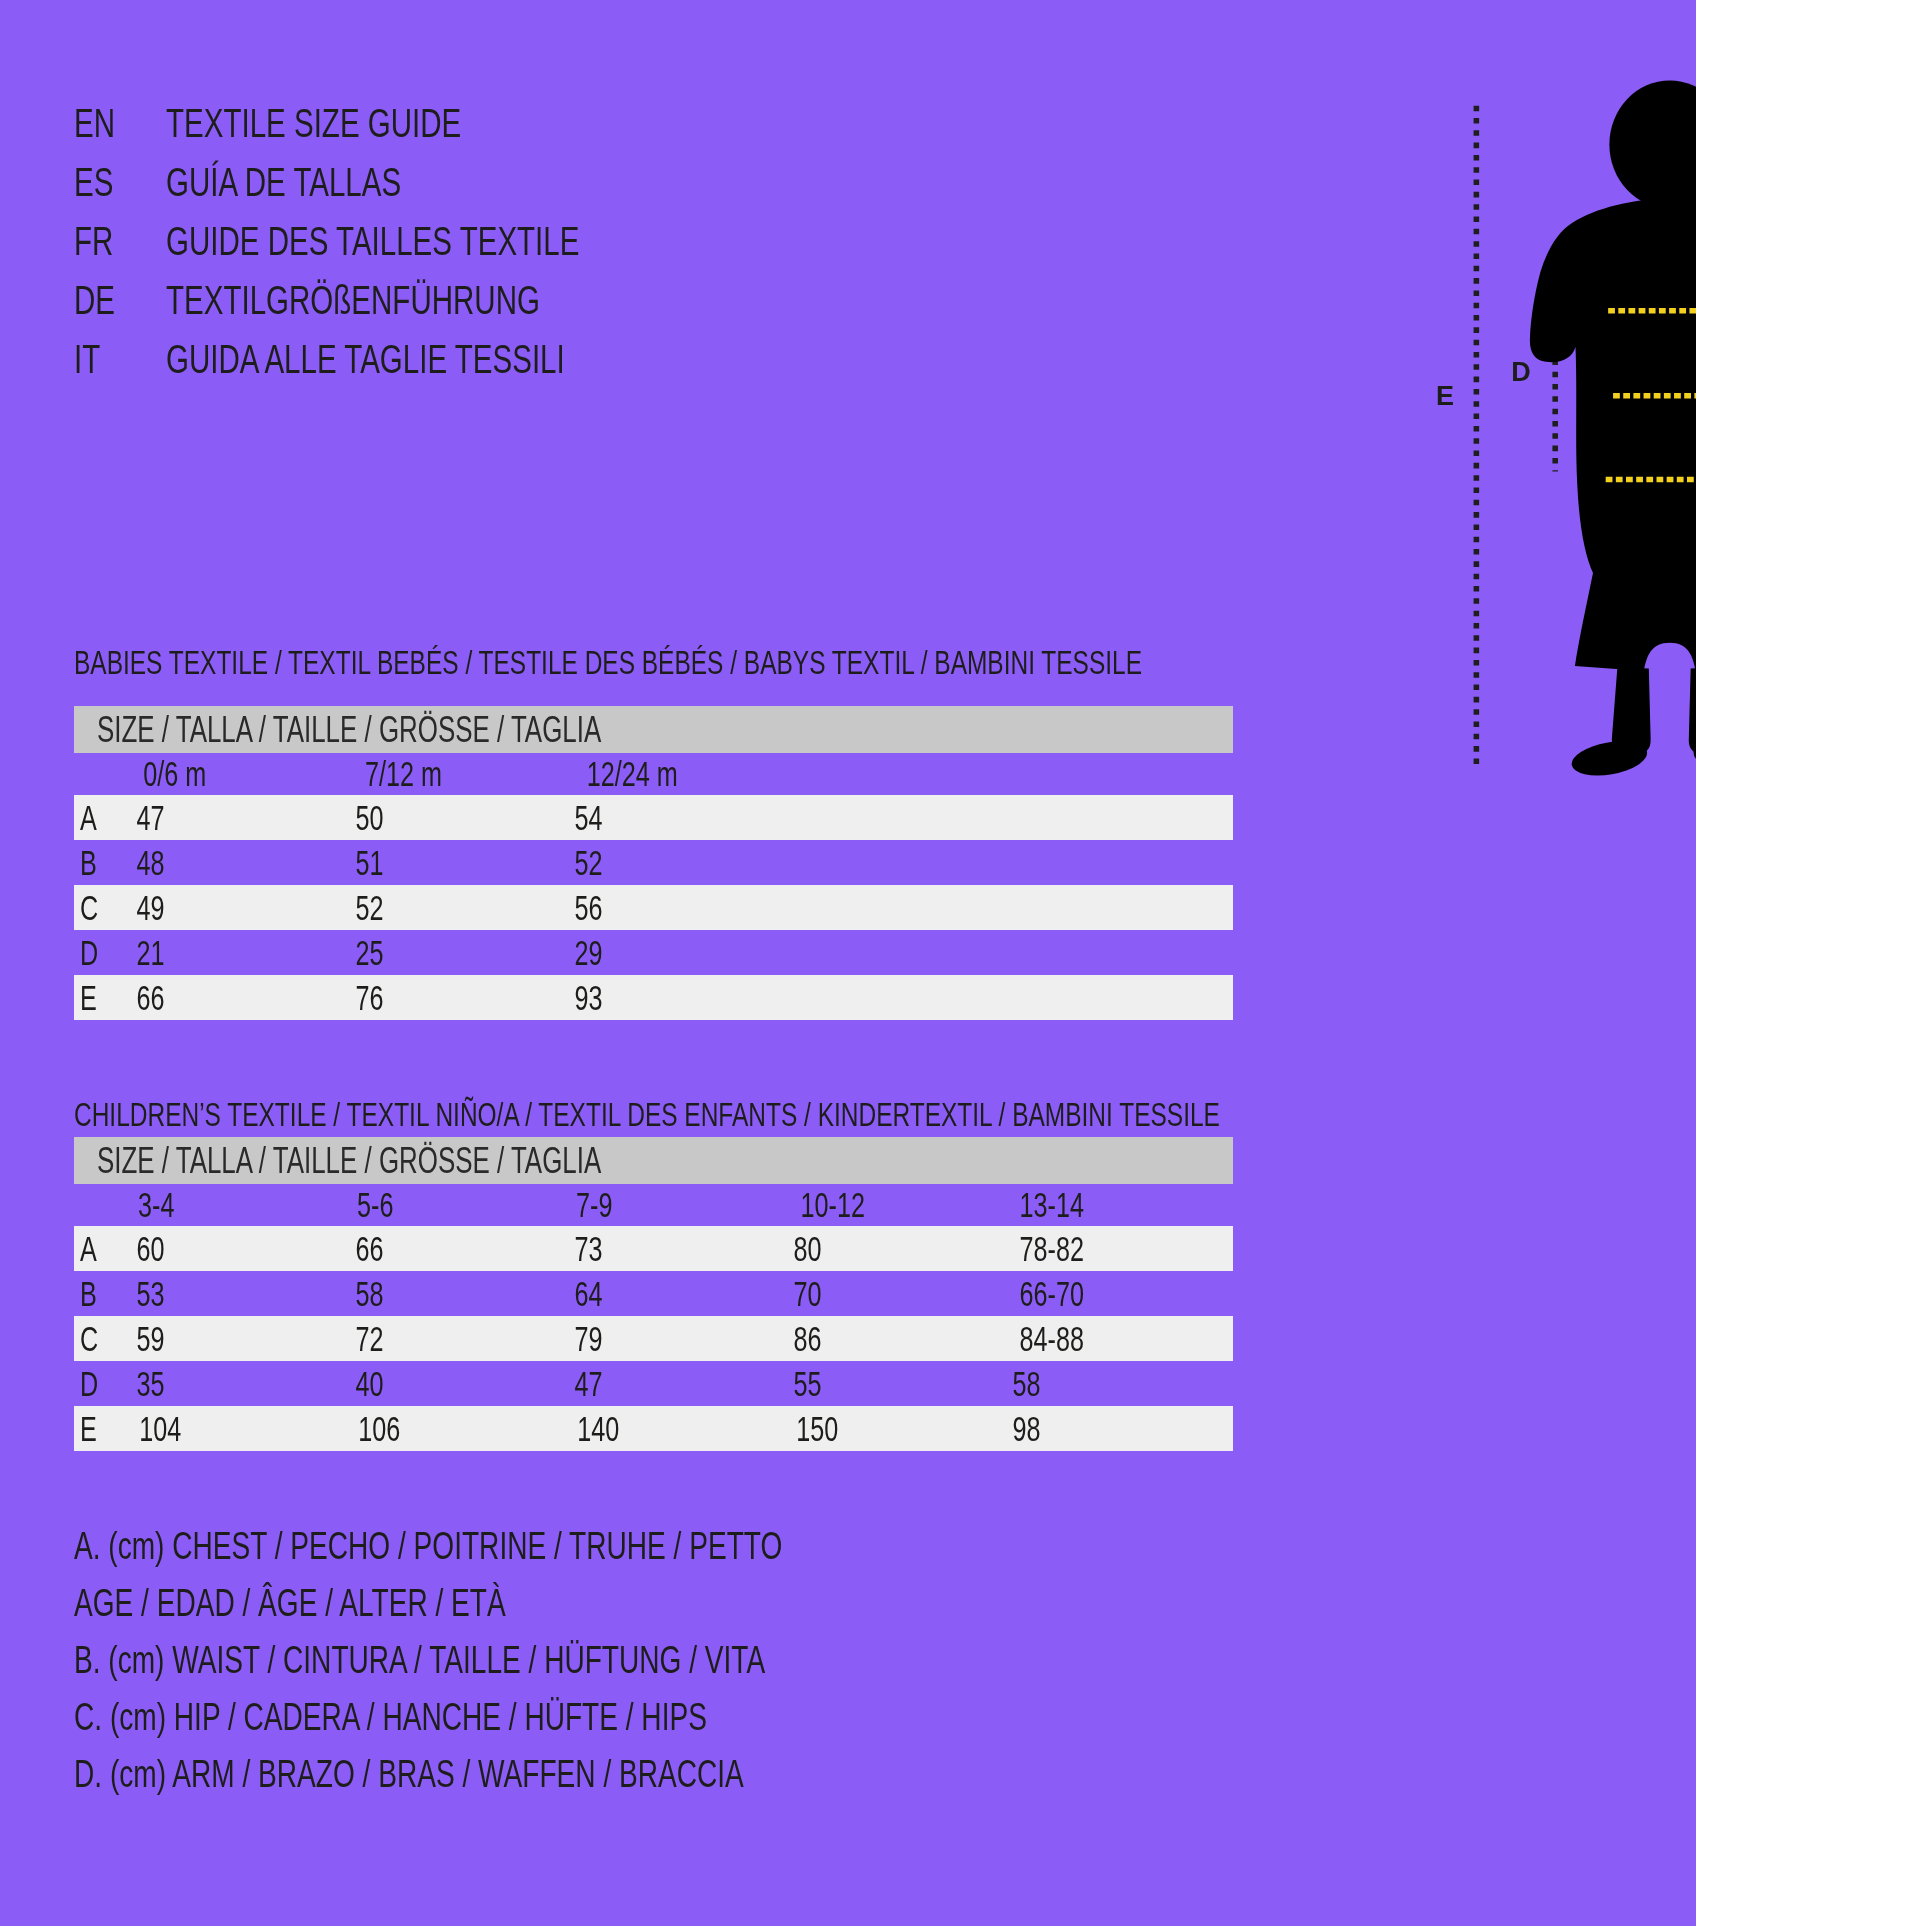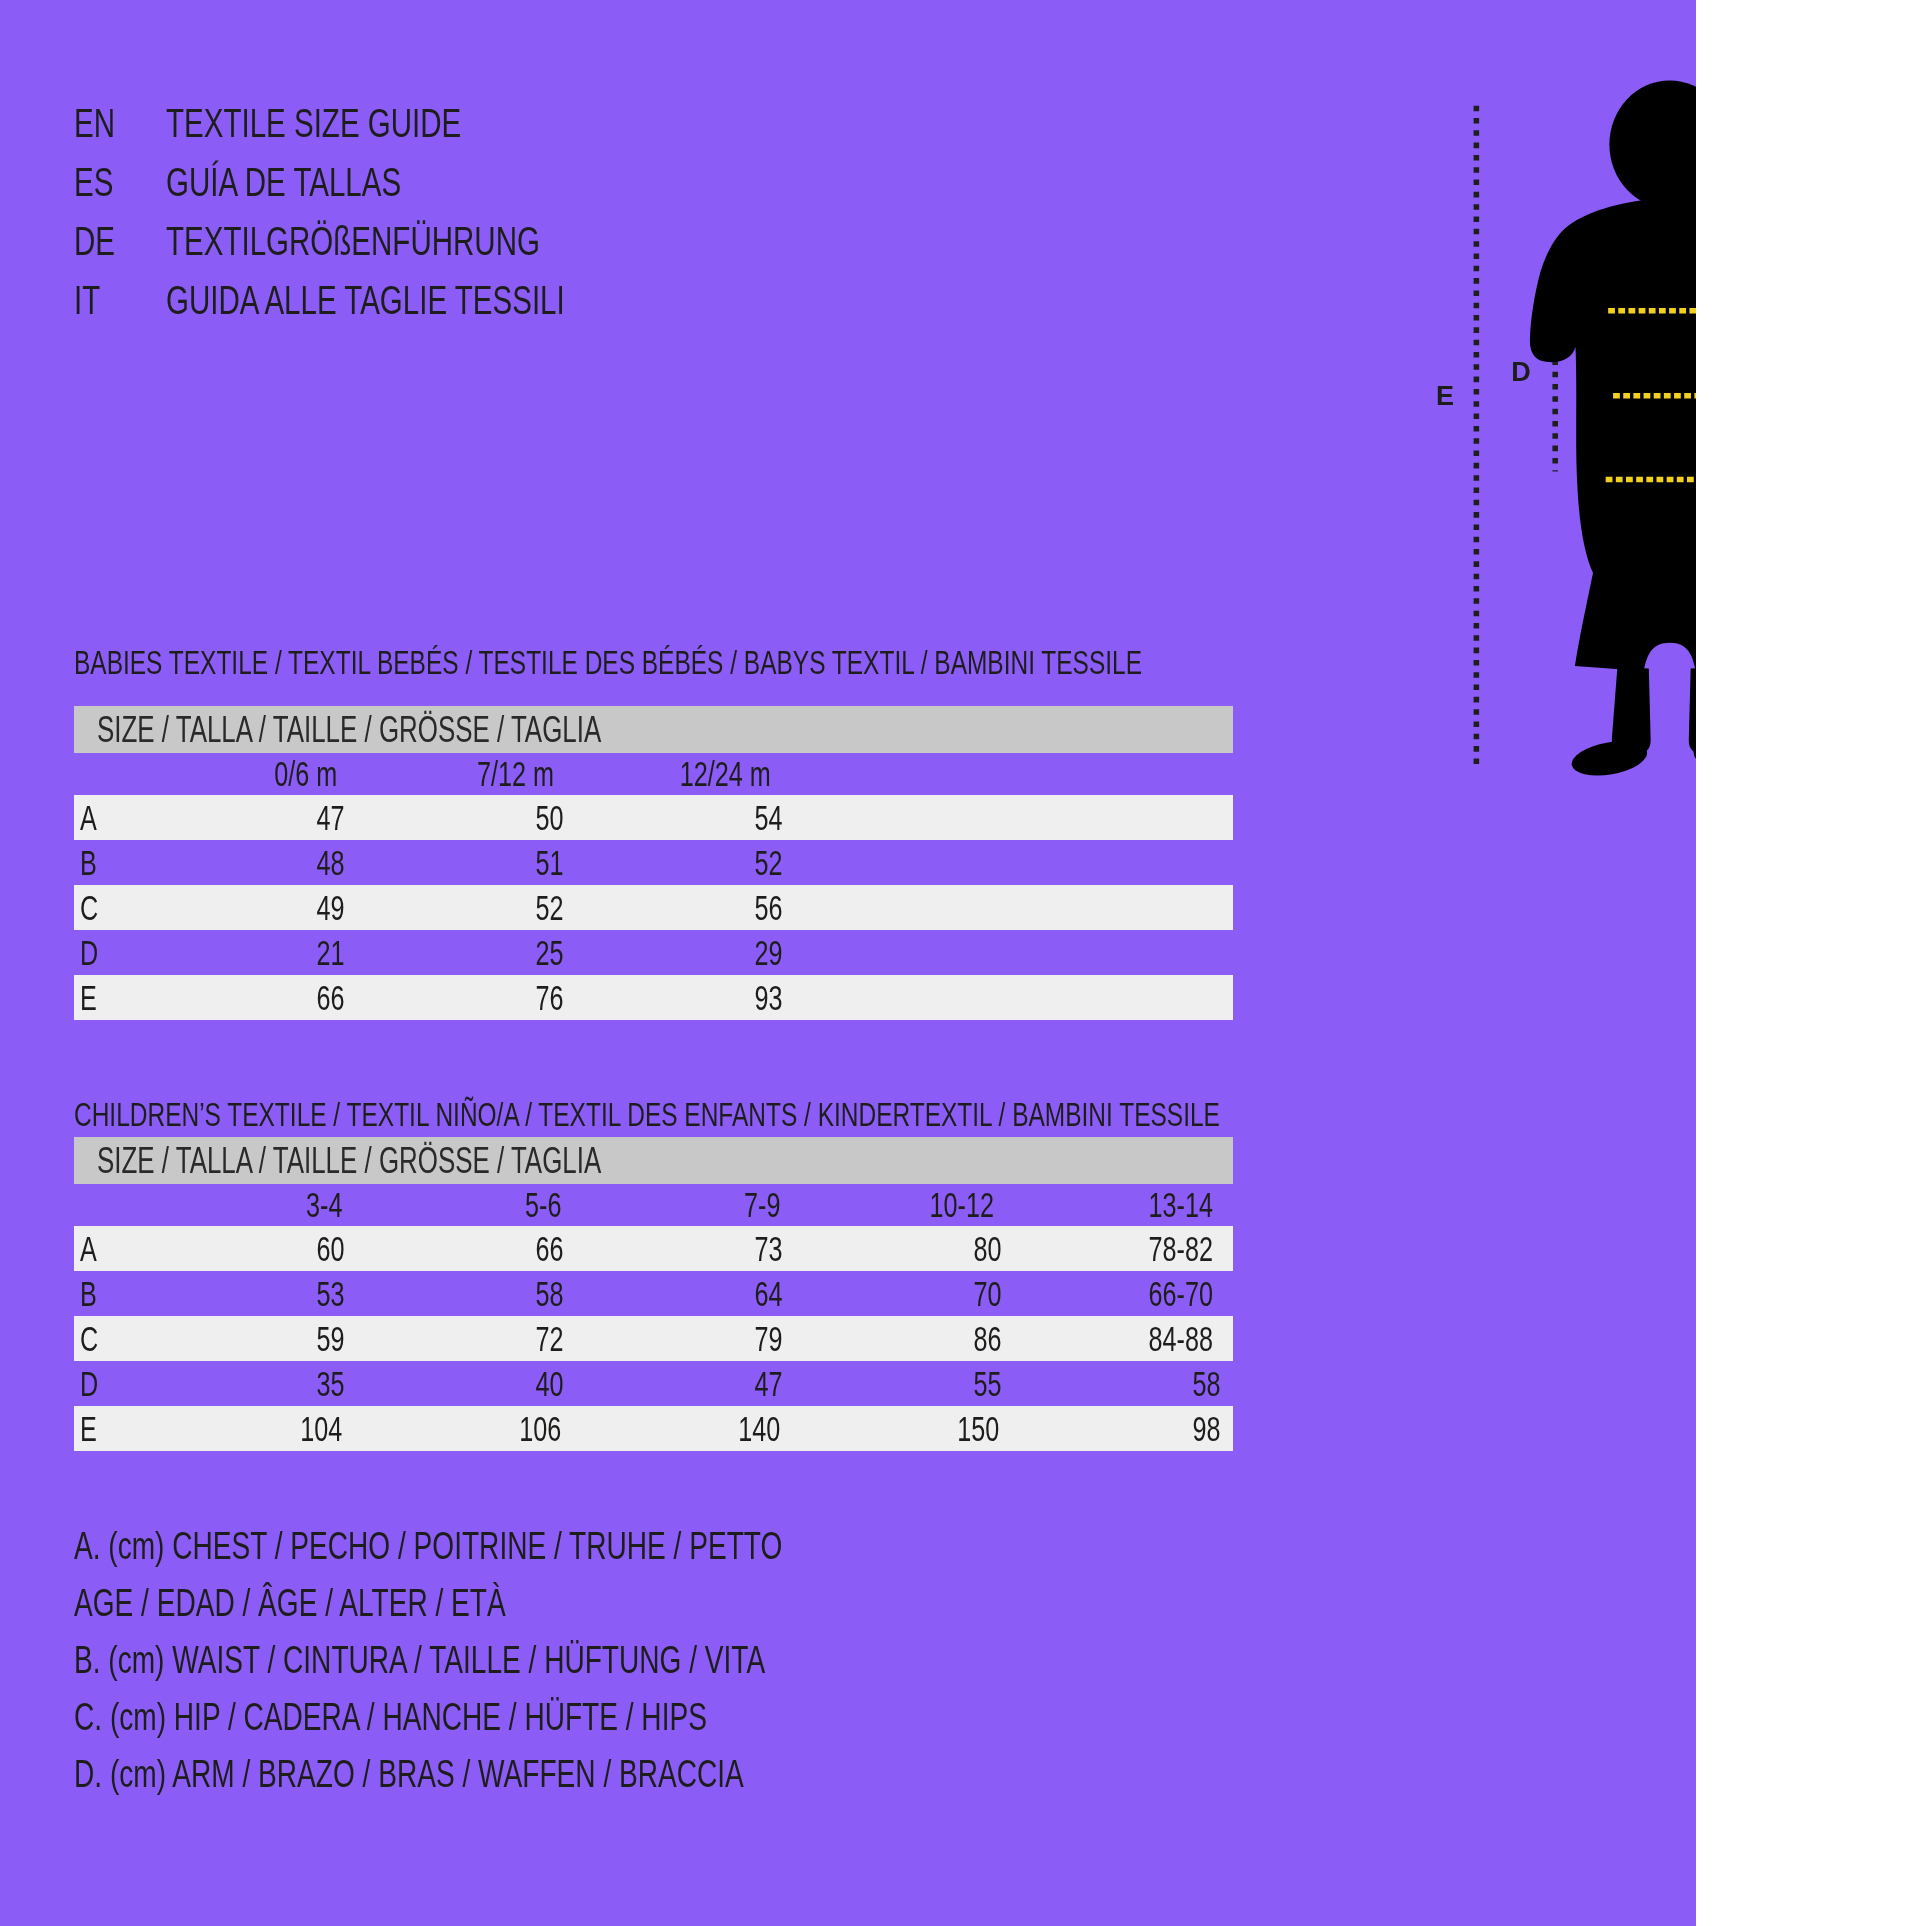--- a/index.html
+++ b/index.html
@@ -27,38 +27,42 @@
   
   .tbl{position:absolute;left:74px;width:1159px;}
   .size-bar{
     height:47px;background:#c8c8c8;display:flex;align-items:center;
     padding-left:23px;font-size:36px;color:#2a2a2a;box-sizing:border-box;
   }
   .cols-row{height:42px;display:flex;align-items:center;font-size:35px;}
   .t-row{height:45px;display:flex;align-items:center;font-size:35px;}
   .t-row.alt{background:#efefef;}
   .lbl-col{width:57px;box-sizing:border-box;padding-left:6.2px;}
-  .d-col{width:219px;display:flex;justify-content:flex-end;align-items:center;text-align:center;}
+  .d-col{width:219px;display:flex;justify-content:flex-start;align-items:center;text-align:center;}
   
   .legend{position:absolute;left:74px;top:1517px;}
   .legend-line{height:57px;display:flex;align-items:center;font-size:39px;}
 </style>
 </head>
 <body>
 
 <div class="page">
 
   <section class="langs">
     <div class="lang-row">
       <span class="lang-code"><span class="cnd">EN</span></span>
       <span class="cnd">TEXTILE SIZE GUIDE</span>
     </div>
     <div class="lang-row">
       <span class="lang-code"><span class="cnd">ES</span></span>
       <span class="cnd">GUÍA DE TALLAS</span>
+    </div>
+    <div class="lang-row">
+      <span class="lang-code"><span class="cnd">FR</span></span>
+      <span class="cnd">GUIDE DES TAILLES TEXTILE</span>
     </div>
     <div class="lang-row">
       <span class="lang-code"><span class="cnd">DE</span></span>
       <span class="cnd">TEXTILGRÖßENFÜHRUNG</span>
     </div>
     <div class="lang-row">
       <span class="lang-code"><span class="cnd">IT</span></span>
       <span class="cnd">GUIDA ALLE TAGLIE TESSILI</span>
     </div>
   </section>

